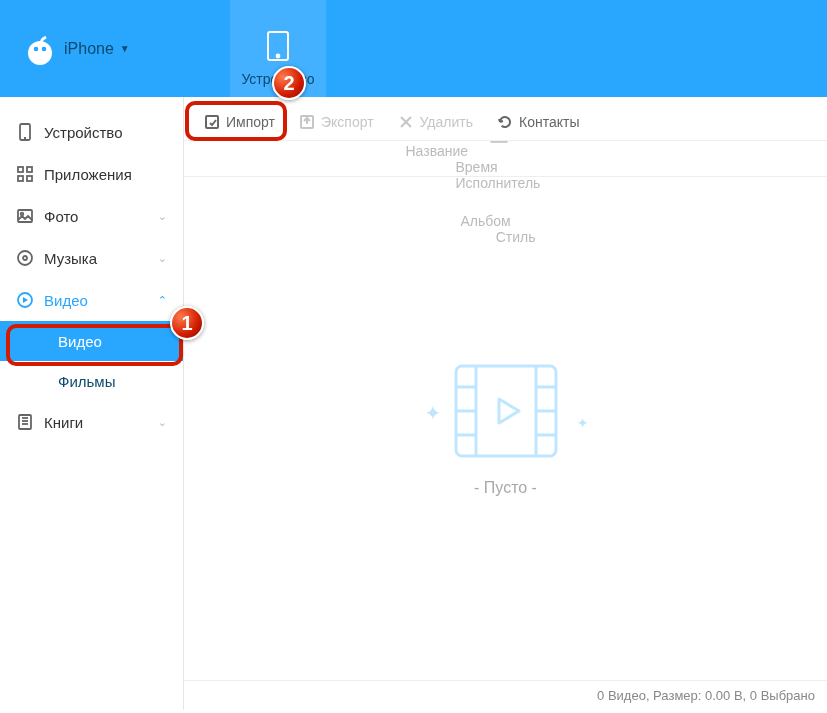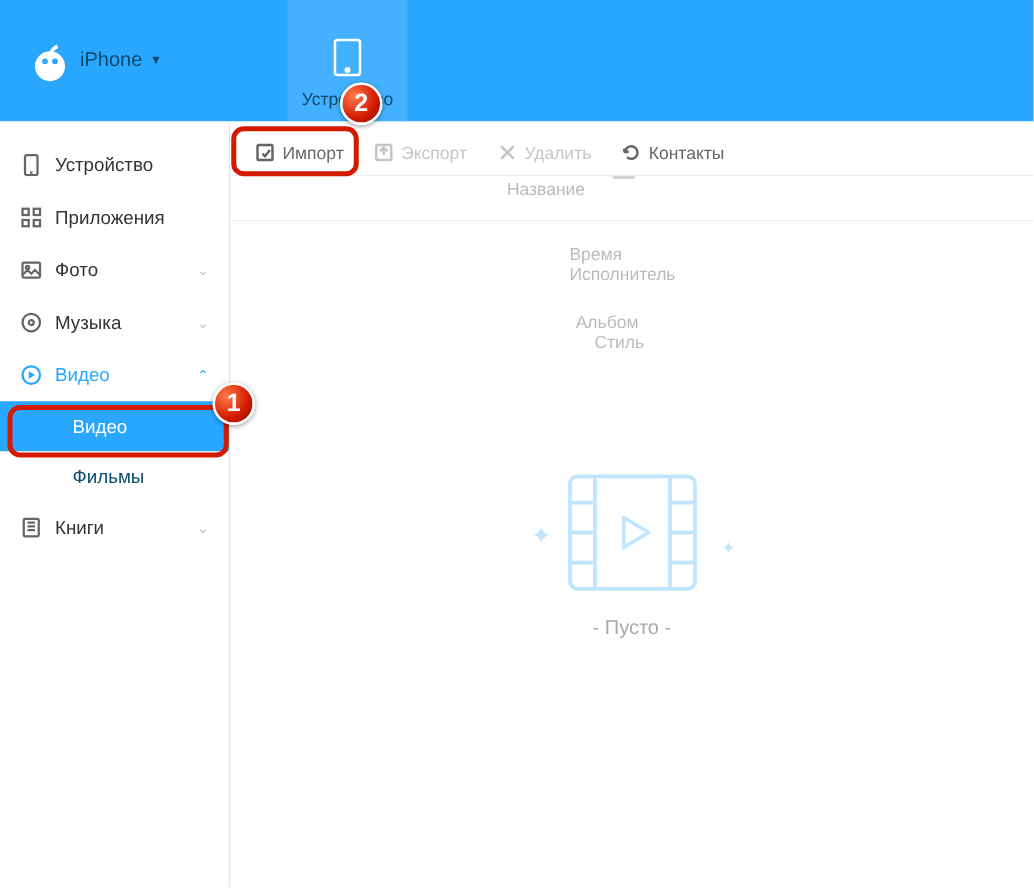--- a/index.html
+++ b/index.html
@@ -35,24 +35,24 @@
   .content { flex:1; display:flex; flex-direction:column; position:relative; }
   .toolbar { height:44px; display:flex; align-items:flex-end; gap:4px; padding:4px 10px; border-bottom:1px solid #eee; font-size:14px; }
   .tbtn { display:flex; align-items:center; gap:6px; padding:6px 10px; border-radius:4px; color:#666; cursor:pointer; }
   .tbtn.disabled { color:#c6c6c6; cursor:default; }
   .tbtn svg { width:16px; height:16px; stroke:currentColor; fill:none; stroke-width:2; }
 
   .cols { height:36px; display:flex; align-items:center; padding:0 10px; color:#bbb; font-size:14px; border-bottom:1px solid #eee;flex-direction:column; }
   .cols .cb { width:18px; height:18px; border:1px solid #ccc; border-radius:3px; margin-right:14px; }
   .col { flex:0 0 auto; }
   .c-name { width:200px; }
-  .c-time { width:100px;margin-top:36px; }
+  .c-time { width:100px; }
   .c-artist{ width:100px; }
   .c-album { width:90px;margin-top:22px; }
-  .c-style { width:60px; }
+  .c-style { width:60px;text-align:right; }
 
   .empty { flex:1; display:flex; flex-direction:column; align-items:center; justify-content:center; color:#a8a8a8; gap:18px; }
   .empty .pic { position:relative; display:flex; align-items:center; }
   .empty .pic svg { width:110px; height:100px; }
   .sparkle { position:absolute; color:#bfe5ff; font-size:20px; }
   .sparkle.l { left:-26px; top:40px; }
   .sparkle.r { right:-28px; top:54px; font-size:14px; }
 
   .status { height:30px; border-top:1px solid #eee; display:flex; align-items:center; justify-content:flex-end; padding:0 12px; font-size:13px; color:#888; }
 
@@ -209,19 +209,22 @@
           <line x1="85" y1="26" x2="105" y2="26" stroke="#bfe5ff" stroke-width="3"></line>
           <line x1="85" y1="50" x2="105" y2="50" stroke="#bfe5ff" stroke-width="3"></line>
           <line x1="85" y1="74" x2="105" y2="74" stroke="#bfe5ff" stroke-width="3"></line>
           <path d="M48 38 L68 50 L48 62 Z" fill="none" stroke="#bfe5ff" stroke-width="3" stroke-linejoin="round"></path>
         </svg>
         <span class="sparkle r">✦</span>
       </div>
       <div>- Пусто -</div>
     </div>
 
+    <div class="status">
+      <span>0 Видео, Размер: 0.00 B, 0 Выбрано</span>
+    </div>
   </div>
 </div>
 
 <div class="hl video"></div>
 <div class="hl import"></div>
 <div class="badge b1">1</div>
 <div class="badge b2">2</div>
 
 </body></html>

